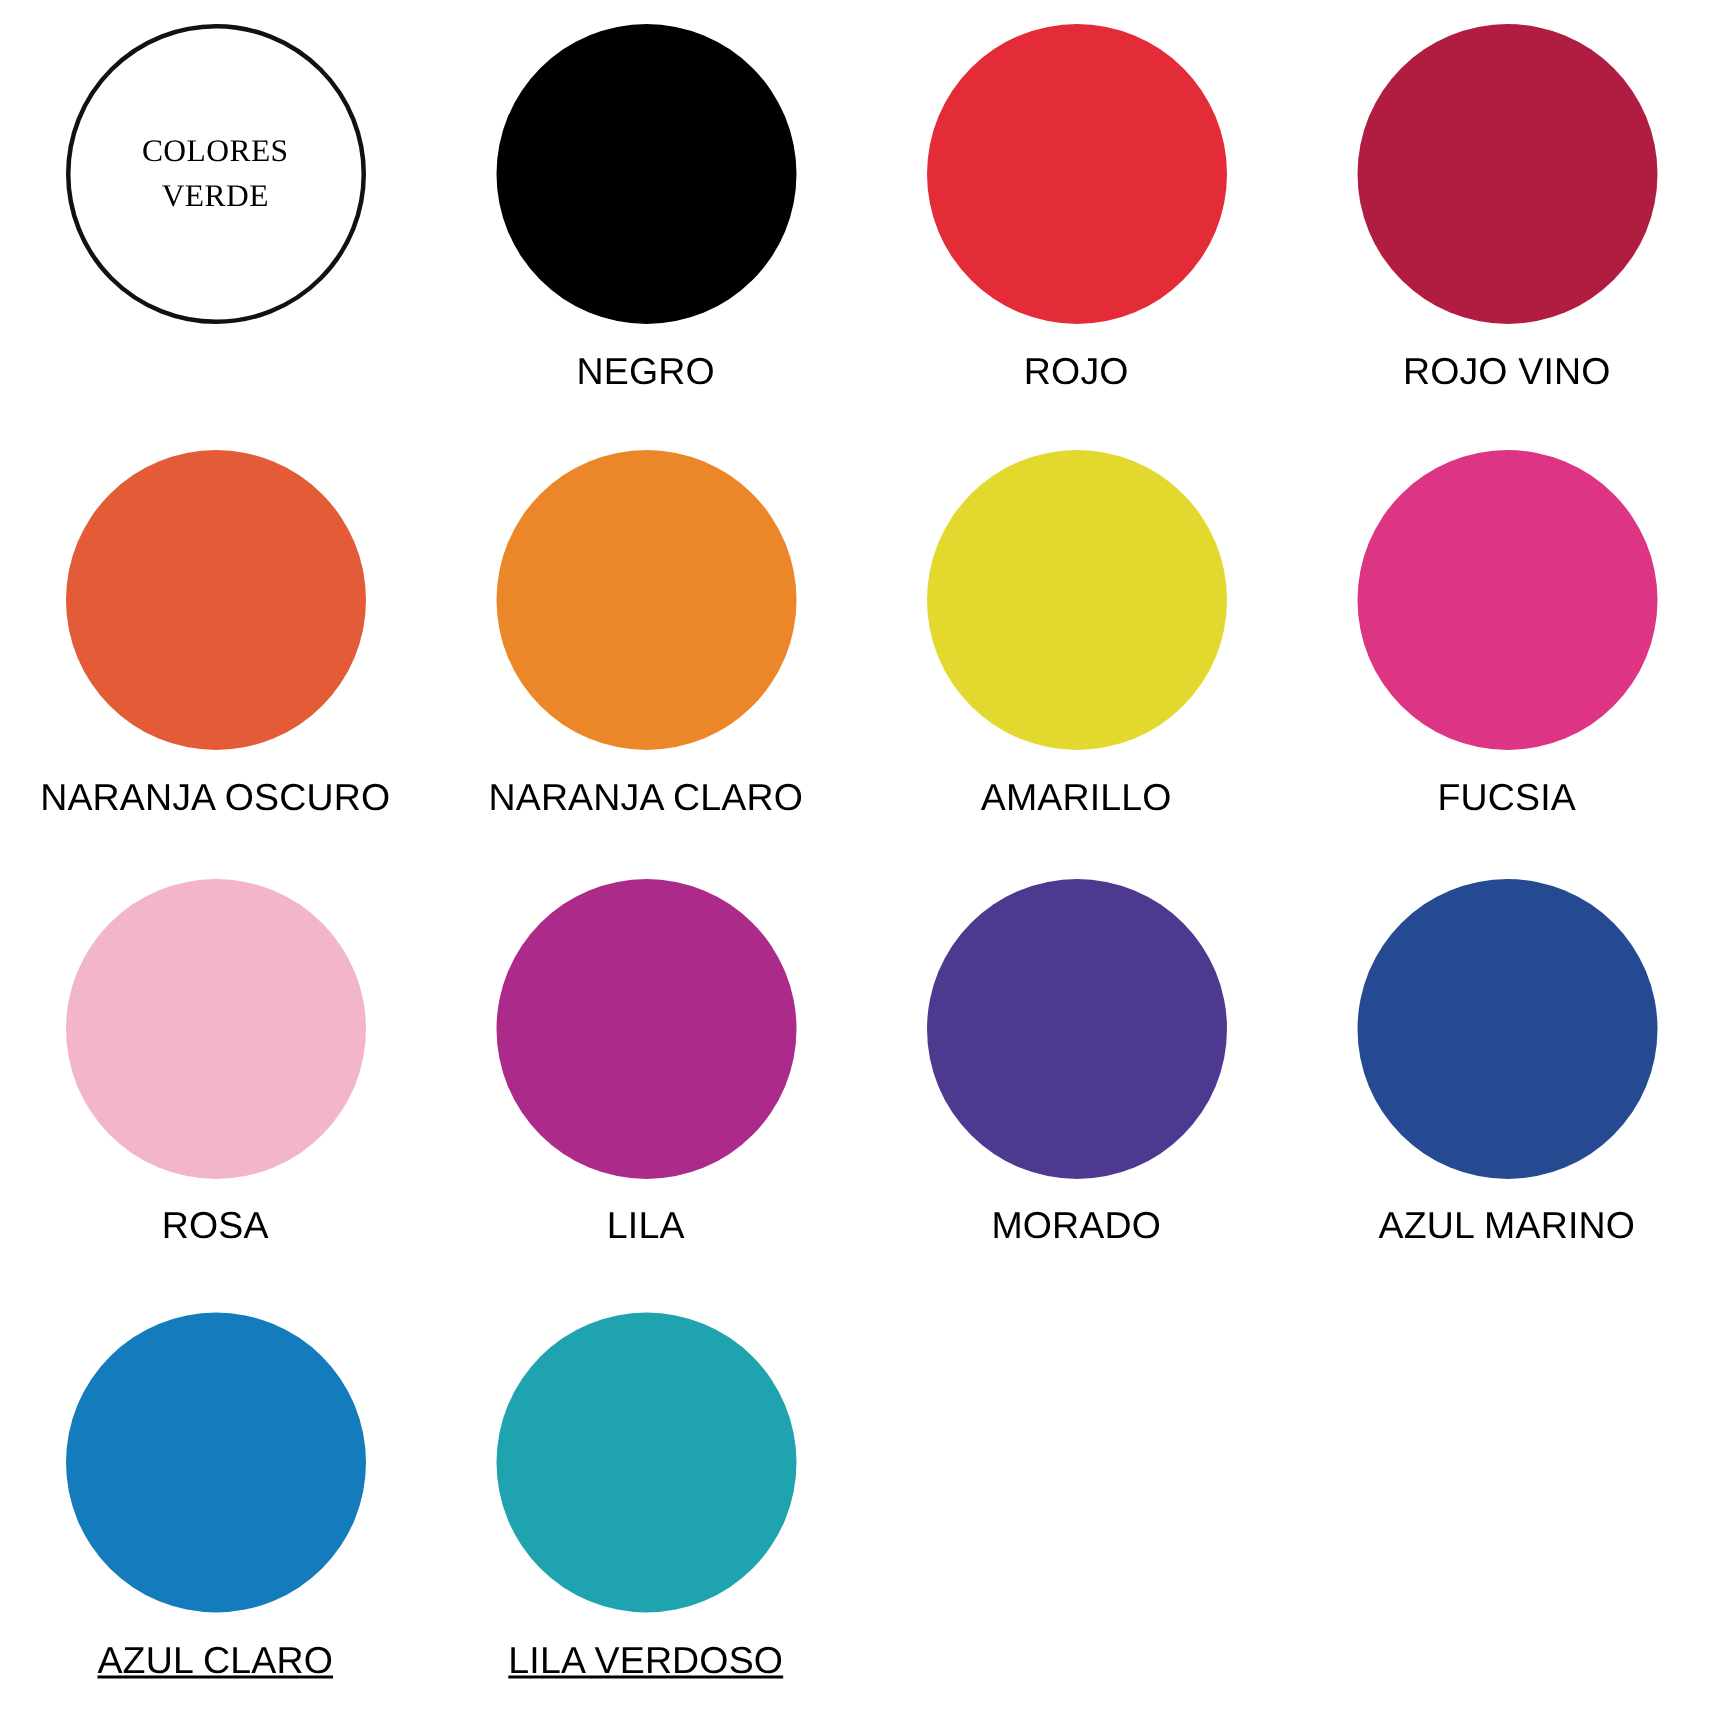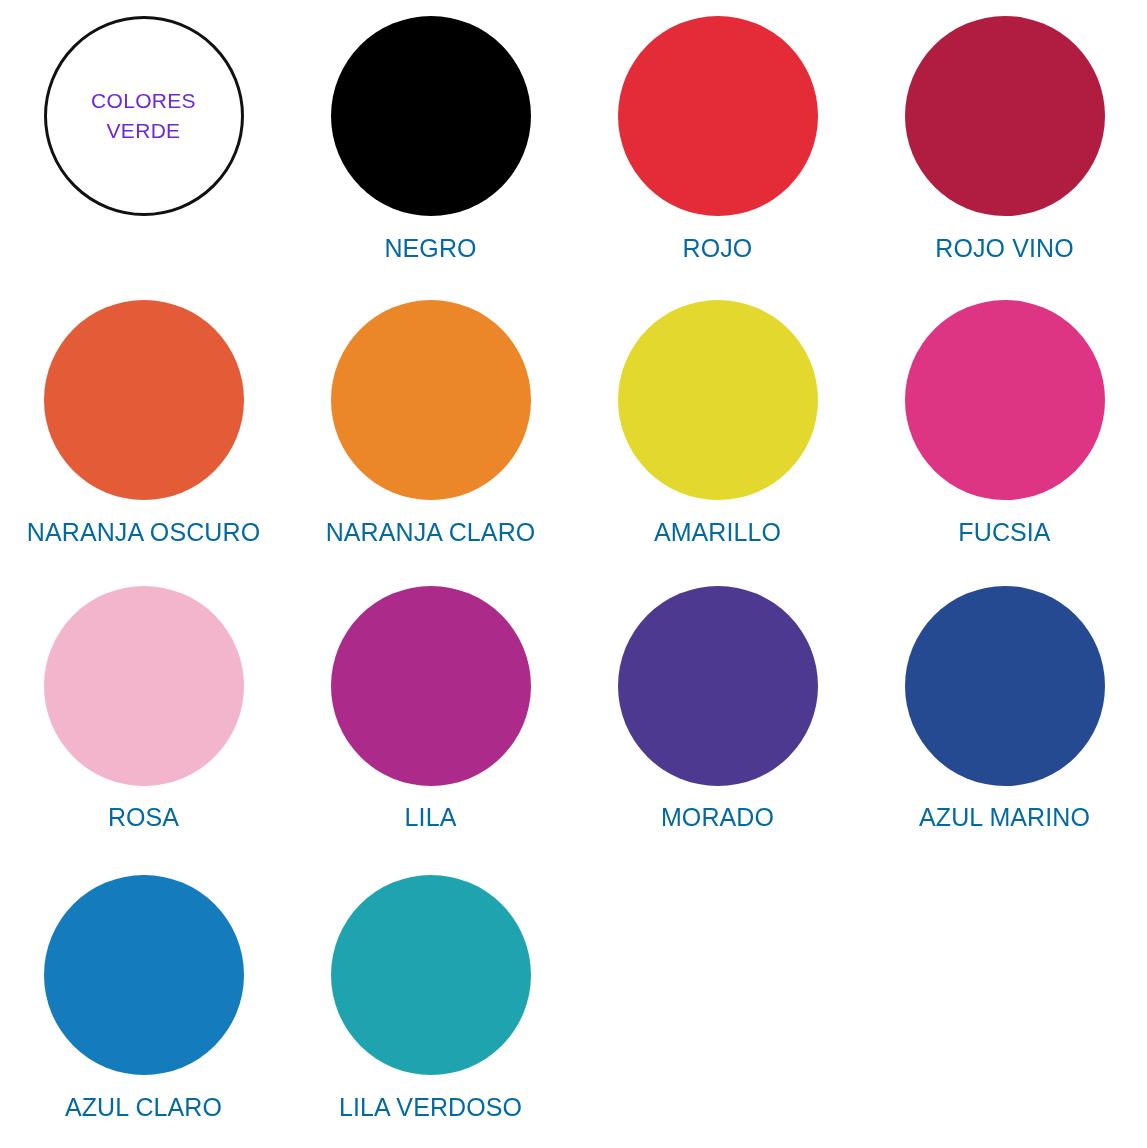--- a/index.html
+++ b/index.html
@@ -58,42 +58,42 @@
 
   .swatch-circle.outlined {
     background: #ffffff;
     border: 3px solid #111111;
     box-sizing: border-box;
   }
 
   .swatch-inner-label {
     font-size: 21px;
     line-height: 1.42;
-    color: #6d28d9;
+    color: #000000;
     text-align: center;
     letter-spacing: 0.3px;
-    font-family: Liberation Sans, sans-serif;
+    font-family: Liberation Serif, serif;
   }
   .swatch-inner-label .line { display: block; }
 
   .swatch-label {
     margin-top: 18px;
     font-size: 25px;
     line-height: 1.05;
-    color: #0369a1;
+    color: #000000;
     text-align: center;
     white-space: nowrap;
     letter-spacing: 0.1px;
     font-family: "Liberation Sans", sans-serif;
   }
 
   .swatch-cell.row-1 .swatch-label { margin-top: 19px; }
   .swatch-cell.row-2 .swatch-label { margin-top: 19px; text-align: center; }
   .swatch-cell.row-3 .swatch-label { }
-  .swatch-cell.row-4 .swatch-label { margin-top: 19px; }
+  .swatch-cell.row-4 .swatch-label { margin-top: 19px; text-decoration: underline; }
 
   .swatch-label.empty { visibility: hidden; }
 </style>
 </head>
 <body>
 
 <div id="palette-sheet" style="background: rgb(255, 255, 255);">
   <div class="swatch-grid">
 
     <div class="swatch-cell row-1">

